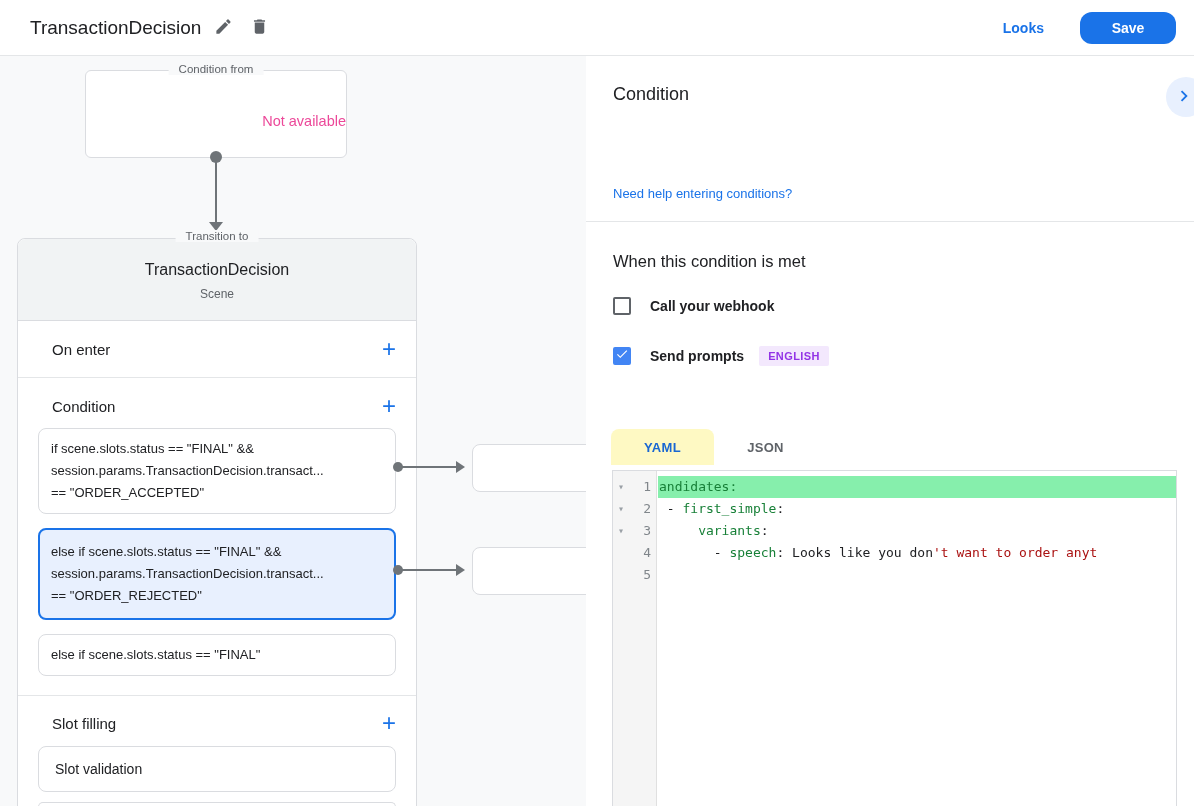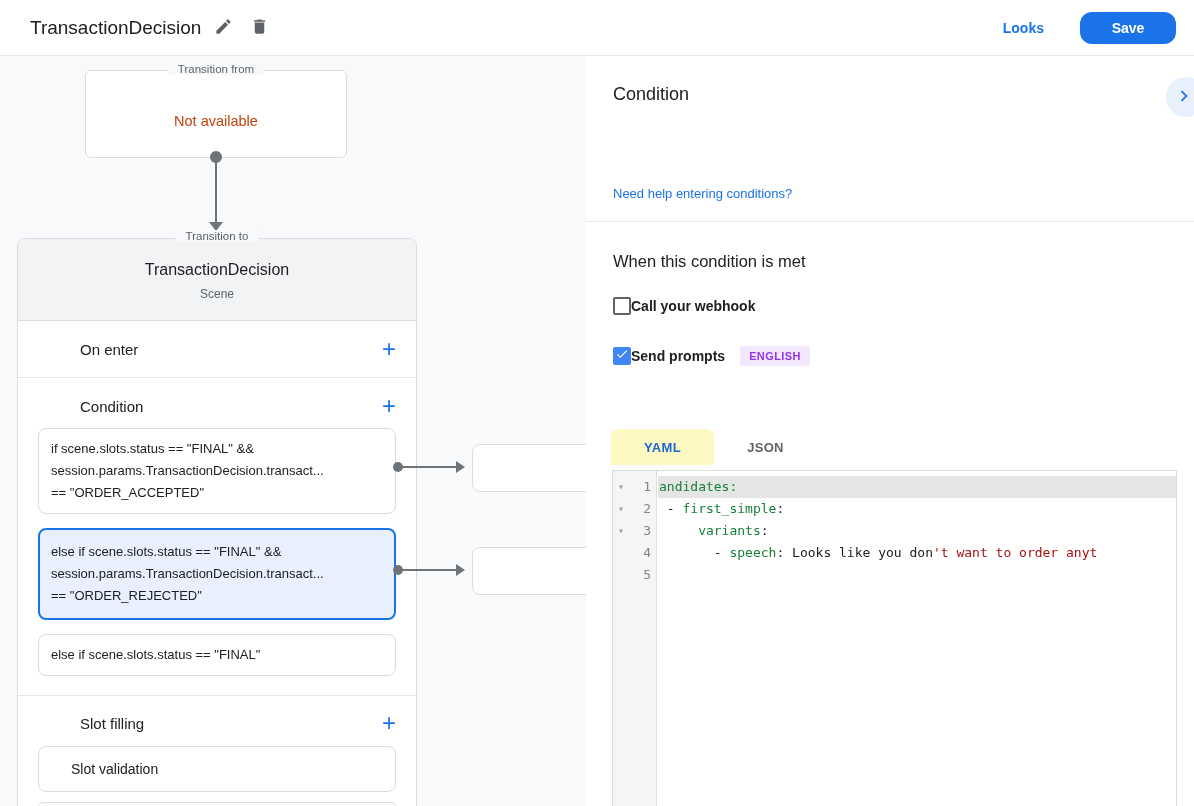--- a/index.html
+++ b/index.html
@@ -23,49 +23,49 @@
   
   .main { position:absolute; left:0; top:56px; width:1194px; height:750px; }
 
   
   .canvas { position:absolute; left:0; top:0; width:586px; height:750px; background:#f8f9fa; overflow:hidden; }
 
   .legend-box { position:absolute; background:#fff; border:1px solid #dadce0; border-radius:6px; }
   .legend-label { position:absolute; top:-8px; left:50%; transform:translateX(-50%); background:#f8f9fa;
                   padding:0 10px; font-size:11.5px; color:#5f6368; white-space:nowrap; }
   .from-box { left:85px; top:14px; width:262px; height:88px; background:#fff; }
-  .from-value { position:absolute; left:0; right:0; top:42px; text-align:center; font-size:14.5px; color:#c2410c; }
+  .from-value { position:absolute; left:0; right:0; top:42px; text-align:right; font-size:14.5px; color:#ec4899; }
 
   .v-dot { position:absolute; left:210px; top:95px; width:12px; height:12px; border-radius:50%; background:#6f7478; }
   .v-line { position:absolute; left:215px; top:101px; width:2px; height:66px; background:#6f7478; }
   .v-arrow { position:absolute; left:209px; top:166px; width:0; height:0;
              border-left:7px solid transparent; border-right:7px solid transparent; border-top:9px solid #6f7478; }
 
   .to-card { position:absolute; left:17px; top:182px; width:400px; height:640px; background:#fff;
              border:1px solid #dadce0; border-radius:8px 8px 0 0; }
   .to-card .legend-label { top:-9px; }
   .to-header { background:#f1f3f4; height:82px; border-bottom:1px solid #dadce0; border-radius:8px 8px 0 0;
                text-align:center; padding-top:22px; }
   .to-title { font-size:16px; color:#202124; }
   .to-subtitle { font-size:12px; color:#5f6368; margin-top:8px; }
 
   .section-row { display:flex; align-items:center; justify-content:space-between; padding:0 20px 0 34px; }
   .row-on-enter { height:57px; border-bottom:1px solid #e4e6e8; }
-  .section-label { font-size:15px; color:#202124;margin-left:28px; }
+  .section-label { font-size:15px; color:#202124; }
   .plus-btn { color:#1a73e8; font-size:24px; font-weight:400; background:none; border:none; cursor:pointer;
               line-height:20px; padding:0; font-family:inherit; }
   .row-cond-head { height:50px; padding-top:6px; }
   .row-slot-head { height:50px; padding-top:4px; }
 
   .cond-card { margin:0 20px 14px 20px; background:#fff; border:1px solid #dadce0; border-radius:8px;
                padding:9px 12px; font-size:13px; line-height:22px; color:#202124; cursor:pointer; }
   .cond-card.selected { background:#e8f0fe; border:2px solid #1a73e8; padding:11px 11px; }
   .cond-divider { border-top:1px solid #e4e6e8; margin-top:19px; }
   .slot-card { margin:0 20px; background:#fff; border:1px solid #dadce0; border-radius:8px;
-               height:46px; display:flex; align-items:center; padding:0 32px; font-size:14px; cursor:pointer; }
+               height:46px; display:flex; align-items:center; padding:0 16px; font-size:14px; cursor:pointer; }
   .stub-card { margin:10px 20px 0 20px; background:#fff; border:1px solid #dadce0; border-bottom:none;
                border-radius:8px 8px 0 0; height:5px; }
 
   .flow-box { position:absolute; background:#fff; border:1px solid #dadce0; border-radius:8px; width:140px; height:48px; }
   .flow-box1 { left:472px; top:388px; }
   .flow-box2 { left:472px; top:491px; }
   .h-dot { position:absolute; width:10px; height:10px; border-radius:50%; background:#6f7478; }
   .h-dot1 { left:393px; top:406px; } .h-dot2 { left:393px; top:509px; }
   .h-line { position:absolute; height:2px; background:#6f7478; width:58px; left:398px; }
   .h-line1 { top:410px; } .h-line2 { top:513px; }
@@ -88,42 +88,42 @@
   .help-link { position:absolute; left:27px; top:130px; font-size:13px; color:#1a73e8; text-decoration:none; }
   .panel-divider { position:absolute; left:0; right:0; top:165px; border-top:1px solid #e4e6e8; }
 
   .when-title { position:absolute; left:27px; top:196px; font-size:16.5px; color:#202124; }
   .check-row { position:absolute; left:27px; display:flex; align-items:center; }
   .row-webhook { top:241px; } .row-prompts { top:290px; }
   .checkbox { width:18px; height:18px; border:2px solid #5f6368; border-radius:2px; background:#fff;
               cursor:pointer; flex:none; }
   .checkbox.checked { background:#4285f4; border-color:#4285f4; display:flex; align-items:center; justify-content:center; }
   .checkbox.checked svg { fill:#fff; }
-  .check-label { font-size:14px; font-weight:700; color:#202124; margin-left:0; cursor:pointer; }
+  .check-label { font-size:14px; font-weight:700; color:#202124; margin-left:19px; cursor:pointer; }
   .lang-badge { background:#f3e8fd; color:#9334e6; font-size:11px; font-weight:700; letter-spacing:.4px;
                 padding:4px 9px; border-radius:2px; margin-left:15px; }
 
   .hint-text { position:absolute; left:27px; top:317px; width:558px; font-size:13px; line-height:21px; color:#3c4043; }
   .hint-text a { color:#1a73e8; text-decoration:none; }
 
   .tabs { position:absolute; left:25px; top:373px; display:flex; height:36px; }
   .tab { width:103px; display:flex; align-items:center; justify-content:center; font-size:13px; font-weight:700;
          letter-spacing:.3px; color:#5f6368; cursor:pointer; }
   .tab.active { background:#fef9c3; color:#1967d2; border-radius:8px 8px 0 0; }
 
   .editor { position:absolute; left:26px; top:414px; width:565px; height:340px; border:1px solid #dadce0;
             border-bottom:none; background:#fff; font-family:"DejaVu Sans Mono", monospace; font-size:13px; }
   .editor-gutter-bg { position:absolute; left:0; top:0; bottom:0; width:44px; background:#f5f5f5;
                       border-right:1px solid #e0e0e0; }
   .ed-lines { position:relative; padding-top:5px; }
   .ed-row { display:flex; height:22px; line-height:22px; }
   .ed-fold { width:16px; text-align:center; color:#9aa0a6; font-size:10px; flex:none; cursor:pointer; }
   .ed-num { width:29px; text-align:right; padding-right:7px; color:#80868b; flex:none; }
   .ed-code { flex:1; white-space:pre; overflow:hidden; padding-left:1px; }
-  .ed-row.hl .ed-code { background:#e5e5e5; }
+  .ed-row.hl .ed-code { background:#86efac; }
   .tok-key { color:#188038; } .tok-plain { color:#202124; } .tok-string { color:#aa1111; }
 </style>
 </head>
 <body>
 
 <div class="header">
   <div class="header-title">TransactionDecision</div>
   <button class="icon-btn">
     <span>
       <svg width="19" height="19" viewBox="0 0 24 24">
@@ -141,21 +141,21 @@
   <div class="header-spacer"></div>
   <button class="cancel-btn">Looks</button>
   <button class="save-btn">Save</button>
 </div>
 
 <div class="main">
 
   <div class="canvas">
 
     <div class="legend-box from-box">
-      <div class="legend-label">Transition from</div>
+      <div class="legend-label">Condition from</div>
       <div class="from-value">Not available</div>
     </div>
 
     <div class="v-dot"></div>
     <div class="v-line"></div>
     <div class="v-arrow"></div>
 
     <div class="legend-box to-card">
       <div class="legend-label">Transition to</div>
       <div class="to-header">

